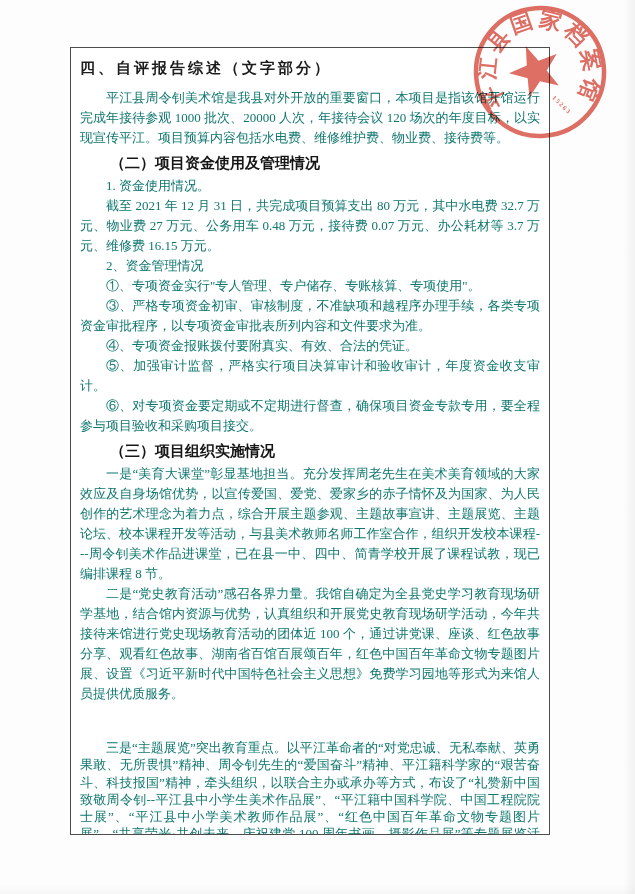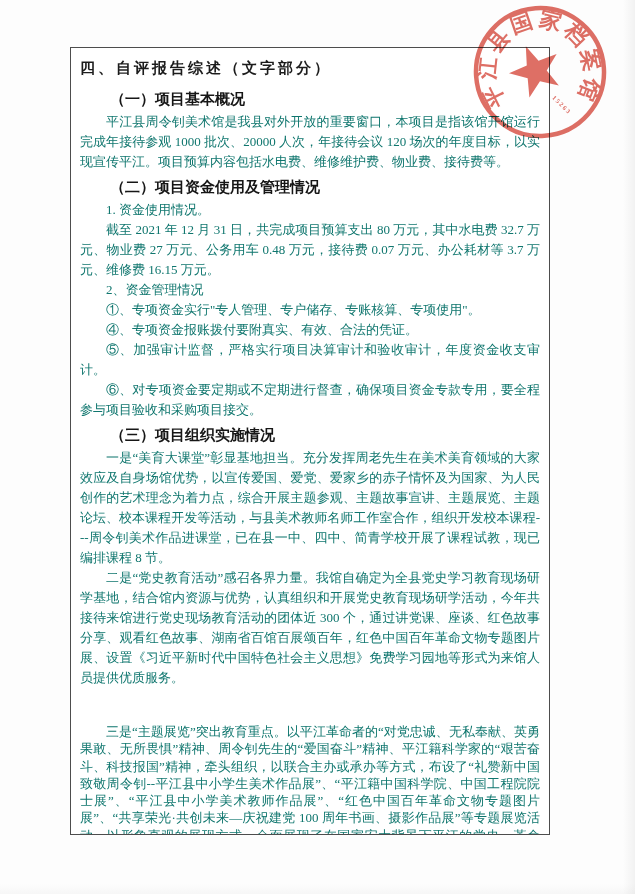--- a/index.html
+++ b/index.html
@@ -47,33 +47,33 @@
   }
   .stamp text{font-family:"Liberation Serif","DejaVu Serif",serif;font-weight:bold;}
 </style>
 </head>
 <body>
 
 <div class="scan-edge"></div>
 
 <div class="doc-frame doc-body">
     <p class="blk-title">四、自评报告综述（文字部分）</p>
-    <p class="blk-heading">（一）项目基本概况</p>
     <p class="blk-para">平江县周令钊美术馆是我县对外开放的重要窗口，本项目是指该馆开馆运行完成年接待参观 1000 批次、20000 人次，年接待会议 120 场次的年度目标，以实现宣传平江。项目预算内容包括水电费、维修维护费、物业费、接待费等。</p>
     <p class="blk-heading">（二）项目资金使用及管理情况</p>
     <p class="blk-para">1. 资金使用情况。</p>
     <p class="blk-para">截至 2021 年 12 月 31 日，共完成项目预算支出 80 万元，其中水电费 32.7 万元、物业费 27 万元、公务用车 0.48 万元，接待费 0.07 万元、办公耗材等 3.7 万元、维修费 16.15 万元。</p>
     <p class="blk-para">2、资金管理情况</p>
     <p class="blk-para">①、专项资金实行"专人管理、专户储存、专账核算、专项使用"。</p>
+    <p class="blk-para">③、严格专项资金初审、审核制度，不准缺项和越程序办理手续，各类专项资金审批程序，以专项资金审批表所列内容和文件要求为准。</p>
     <p class="blk-para">④、专项资金报账拨付要附真实、有效、合法的凭证。</p>
     <p class="blk-para">⑤、加强审计监督，严格实行项目决算审计和验收审计，年度资金收支审计。</p>
     <p class="blk-para">⑥、对专项资金要定期或不定期进行督查，确保项目资金专款专用，要全程参与项目验收和采购项目接交。</p>
     <p class="blk-heading">（三）项目组织实施情况</p>
     <p class="blk-para">一是“美育大课堂”彰显基地担当。充分发挥周老先生在美术美育领域的大家效应及自身场馆优势，以宣传爱国、爱党、爱家乡的赤子情怀及为国家、为人民创作的艺术理念为着力点，综合开展主题参观、主题故事宣讲、主题展览、主题论坛、校本课程开发等活动，与县美术教师名师工作室合作，组织开发校本课程---周令钊美术作品进课堂，已在县一中、四中、简青学校开展了课程试教，现已编排课程 8 节。</p>
-    <p class="blk-para">二是“党史教育活动”感召各界力量。我馆自确定为全县党史学习教育现场研学基地，结合馆内资源与优势，认真组织和开展党史教育现场研学活动，今年共接待来馆进行党史现场教育活动的团体近 300 个，通过讲党课、座谈、红色故事分享、观看红色故事、湖南省百馆百展颂百年，红色中国百年革命文物专题图片展、设置《习近平新时代中国特色社会主义思想》免费学习园地等形式为来馆人员提供优质服务。</p>
+    <p class="blk-para">二是“党史教育活动”感召各界力量。我馆自确定为全县党史学习教育现场研学基地，结合馆内资源与优势，认真组织和开展党史教育现场研学活动，今年共接待来馆进行党史现场教育活动的团体近 100 个，通过讲党课、座谈、红色故事分享、观看红色故事、湖南省百馆百展颂百年，红色中国百年革命文物专题图片展、设置《习近平新时代中国特色社会主义思想》免费学习园地等形式为来馆人员提供优质服务。</p>
     <p class="blk-para">三是“主题展览”突出教育重点。以平江革命者的“对党忠诚、无私奉献、英勇果敢、无所畏惧”精神、周令钊先生的“爱国奋斗”精神、平江籍科学家的“艰苦奋斗、科技报国”精神，牵头组织，以联合主办或承办等方式，布设了“礼赞新中国 致敬周令钊--平江县中小学生美术作品展”、“平江籍中国科学院、中国工程院院士展”、“平江县中小学美术教师作品展”、“红色中国百年革命文物专题图片展”、“共享荣光·共创未来—庆祝建党 100 周年书画、摄影作品展”等专题展览活动，以形象直观的展现方式，全面展现了在国家宏大背景下平江的党史、革命史、发展史，进一步激发了全县人民尤其是广大青少年“知我平江、爱我平江”“努力奋斗、报效祖国”的热情。</p>
   </div>
 
 <svg class="stamp" viewBox="0 0 180 180" aria-hidden="true">
   <defs>
     <path id="seal-arc" d="M 55.5 118.9 A 45 45 0 1 1 124.5 118.9"></path>
   </defs>
   <circle cx="90" cy="90" r="64" fill="none" stroke="#d9554a" stroke-width="4.5"></circle>
   <polygon transform="rotate(-18 86 89)" points="86,62 92.35,80.26 111.68,80.66 96.27,92.34 101.87,110.84 86,99.8 70.13,110.84 75.73,92.34 60.32,80.66 79.65,80.26" fill="#d9554a"></polygon>
   <text font-size="22" letter-spacing="3.5" fill="#d9554a">

